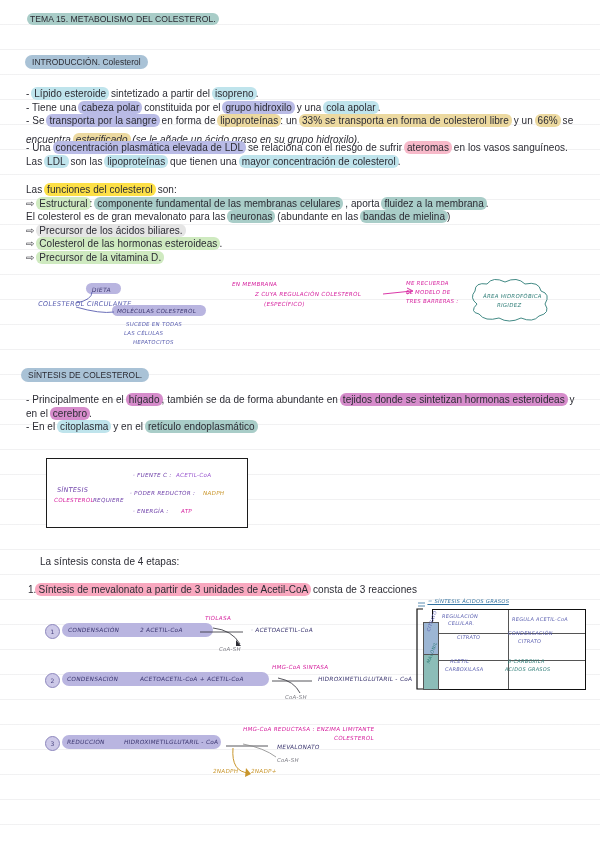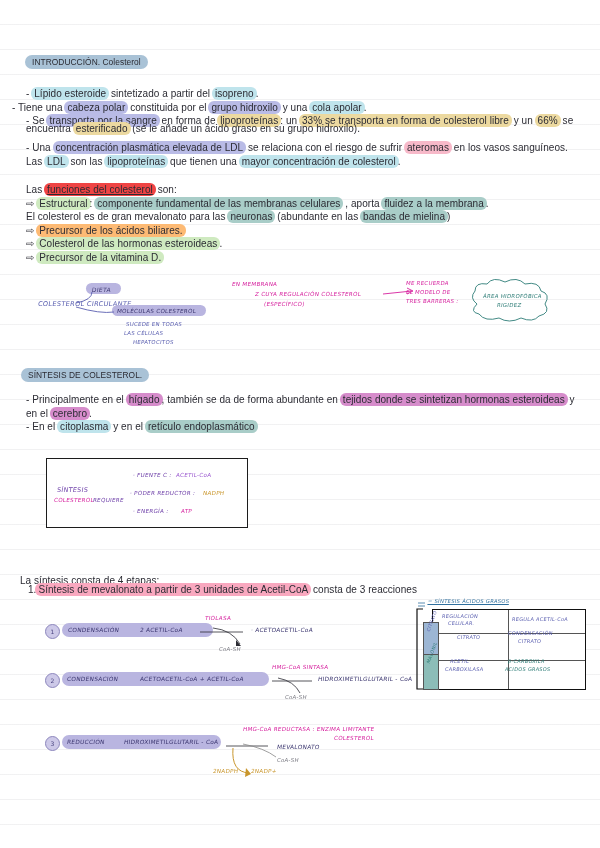--- a/index.html
+++ b/index.html
@@ -38,39 +38,42 @@
   .tbl .cell{position:absolute;border-right:1px solid #555;border-bottom:1px solid #555;
     box-sizing:border-box;}
   svg{position:absolute;overflow:visible;}
 </style>
 </head>
 <body>
 
 <div class="page">
   <div class="rules"></div>
 
+  <div class="txt" style="left:28px;top:14px;font-size:8.6px;">
+    <span class="hl" style="background:#a9cdc8;">TEMA 15. METABOLISMO DEL COLESTEROL.</span>
+  </div>
 
   <div class="txt" style="left:26px;top:57px;font-size:8.4px;">
     <span class="hl pill" style="background:#a9c2d6;">INTRODUCCIÓN. Colesterol</span>
   </div>
 
   <div id="intro-body">
       <div class="txt" style="left: 26px; top: 88px;"><span>- </span><span class="hl" style="background: rgb(191, 228, 236);">Lípido esteroide</span><span> sintetizado a partir del </span><span class="hl" style="background: rgb(191, 228, 236);">isopreno</span><span>.</span></div>
-      <div class="txt" style="left: 12px; top: 101.6px;"><span>- Tiene una </span><span class="hl" style="background: rgb(185, 187, 230);">cabeza polar</span><span> constituida por el </span><span class="hl" style="background: rgb(185, 187, 230);">grupo hidroxilo</span><span> y una </span><span class="hl" style="background: rgb(191, 228, 236);">cola apolar</span><span>.</span></div>
+      <div class="txt" style="left: 26px; top: 101.6px;"><span>- Tiene una </span><span class="hl" style="background: rgb(185, 187, 230);">cabeza polar</span><span> constituida por el </span><span class="hl" style="background: rgb(185, 187, 230);">grupo hidroxilo</span><span> y una </span><span class="hl" style="background: rgb(191, 228, 236);">cola apolar</span><span>.</span></div>
       <div class="txt" style="left: 26px; top: 115.2px;"><span>- Se </span><span class="hl" style="background: rgb(185, 187, 230);">transporta por la sangre</span><span> en forma de </span><span class="hl" style="background: rgb(236, 217, 160);">lipoproteínas</span><span>: un </span><span class="hl" style="background: rgb(236, 217, 160);">33% se transporta en forma de colesterol libre</span><span> y un </span><span class="hl" style="background: rgb(236, 217, 160);">66%</span><span> se</span></div>
-      <div class="txt" style="left: 26px; top: 123px;"><span>encuentra </span><span class="hl" style="background: rgb(236, 217, 160);">esterificado</span><span> (se le añade un ácido graso en su grupo hidroxilo).</span></div>
+      <div class="txt" style="left: 26px; top: 134px; font-style: italic;"><span>encuentra </span><span class="hl" style="background: rgb(236, 217, 160);">esterificado</span><span> (se le añade un ácido graso en su grupo hidroxilo).</span></div>
       <div class="txt" style="left: 26px; top: 142.4px;"><span>- Una </span><span class="hl" style="background: rgb(185, 187, 230);">concentración plasmática elevada de LDL</span><span> se relaciona con el riesgo de sufrir </span><span class="hl" style="background: rgb(247, 185, 201);">ateromas</span><span> en los vasos sanguíneos.</span></div>
       <div class="txt" style="left: 26px; top: 156px;"><span> Las </span><span class="hl" style="background: rgb(191, 228, 236);">LDL</span><span> son las </span><span class="hl" style="background: rgb(191, 228, 236);">lipoproteínas</span><span> que tienen una </span><span class="hl" style="background: rgb(191, 228, 236);">mayor concentración de colesterol</span><span>.</span></div>
     </div>
 
   <div id="functions-body">
-      <div class="txt" style="left: 26px; top: 184px;"><span>Las </span><span class="hl" style="background: #ef4444; text-decoration: underline;">funciones del colesterol</span><span> son:</span></div>
+      <div class="txt" style="left: 26px; top: 184px;"><span>Las </span><span class="hl" style="background: #fde047;">funciones del colesterol</span><span> son:</span></div>
       <div class="txt" style="left: 26px; top: 197.6px;"><span>⇨ </span><span class="hl" style="background: rgb(207, 234, 192);">Estructural</span><span>: </span><span class="hl" style="background: rgb(169, 205, 200);">componente fundamental de las membranas celulares</span><span> , aporta </span><span class="hl" style="background: rgb(169, 205, 200);">fluidez a la membrana</span><span>.</span></div>
       <div class="txt" style="left: 26px; top: 211.2px;"><span>El colesterol es de gran mevalonato para las </span><span class="hl" style="background: rgb(169, 205, 200);">neuronas</span><span> (abundante en las </span><span class="hl" style="background: rgb(169, 205, 200); margin-top: 20px;">bandas de mielina</span><span>)</span></div>
-      <div class="txt" style="left: 26px; top: 224.8px;"><span>⇨ </span><span class="hl" style="background: #fdba74;">Precursor de los ácidos biliares.</span></div>
+      <div class="txt" style="left: 26px; top: 224.8px;"><span>⇨ </span><span class="hl" style="background: #e5e5e5;">Precursor de los ácidos biliares.</span></div>
       <div class="txt" style="left: 26px; top: 238.4px;"><span>⇨ </span><span class="hl" style="background: rgb(207, 234, 192);">Colesterol de las hormonas esteroideas</span><span>.</span></div>
       <div class="txt" style="left: 26px; top: 252px;"><span>⇨ </span><span class="hl" style="background: rgb(207, 234, 192);">Precursor de la vitamina D.</span></div>
     </div>
 
   <div>
     <div class="hand b" style="left:38px;top:300px;font-size:6.6px;">COLESTEROL CIRCULANTE</div>
     <div class="handpill" style="left:86px;top:283px;width:35px;height:11px;"></div>
     <div class="hand b" style="left:92px;top:286px;font-size:6px;color:#413c74;">DIETA</div>
     <div class="handpill" style="left:112px;top:305px;width:94px;height:11px;"></div>
     <div class="hand b" style="left:117px;top:308px;font-size:5.6px;color:#3c3770;">MOLÉCULAS COLESTEROL</div>
@@ -115,21 +118,21 @@
   <div class="hand v" style="left:57px;top:486px;font-size:6.4px;">SÍNTESIS</div>
   <div class="hand p" style="left:54px;top:497px;font-size:5.6px;">COLESTEROL</div>
   <div class="hand v" style="left:93px;top:497px;font-size:5.6px;">REQUIERE</div>
   <div class="hand v" style="left:133px;top:472px;font-size:5.6px;">· FUENTE C :</div>
   <div class="hand" style="left:176px;top:472px;font-size:5.6px;color:#9b59d0;">ACETIL-CoA</div>
   <div class="hand v" style="left:130px;top:490px;font-size:5.6px;">· PODER REDUCTOR :</div>
   <div class="hand o" style="left:203px;top:490px;font-size:5.6px;">NADPH</div>
   <div class="hand v" style="left:133px;top:508px;font-size:5.6px;">· ENERGÍA :</div>
   <div class="hand p" style="left:181px;top:508px;font-size:5.6px;">ATP</div>
 
-  <div class="txt" style="left:20px;top:556px;margin-top:19px;">La síntesis consta de 4 etapas:</div>
+  <div class="txt" style="left:40px;top:556px;">La síntesis consta de 4 etapas:</div>
   <div class="txt" style="left:28px;top:584px;">
     <span>1.</span><span class="hl" style="background:#f9a8bf;">Síntesis de mevalonato a partir de 3 unidades de Acetil-CoA</span><span> consta de 3 reacciones</span>
   </div>
 
   <div class="circ" style="left:45px;top:624px;">1</div>
   <div class="handpill" style="left:62px;top:623px;width:151px;height:14px;"></div>
   <div class="hand b" style="left:68px;top:627px;font-size:5.8px;color:#3c3770;">CONDENSACIÓN</div>
   <div class="hand b" style="left:140px;top:627px;font-size:5.8px;color:#3c3770;">2 ACETIL-CoA</div>
   <div class="hand p" style="left:205px;top:615px;font-size:5.6px;">TIOLASA</div>
   <svg style="left:0;top:0;width:600px;height:848px;">

